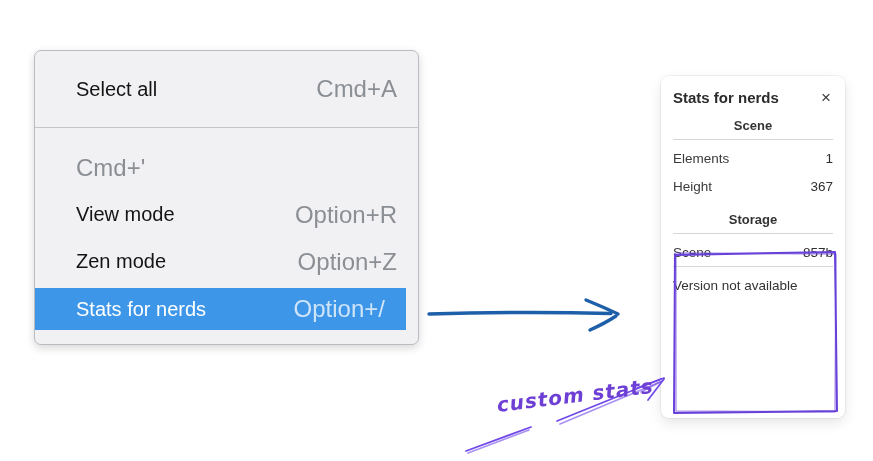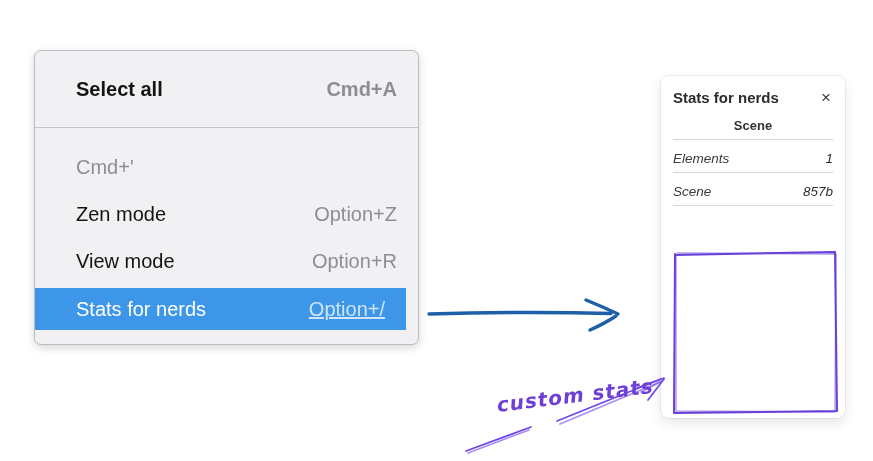--- a/index.html
+++ b/index.html
@@ -17,47 +17,47 @@
     background:#f1f1f3;
     border:1px solid #b9bcc0;
     border-radius:7px;
     box-shadow:0 3px 9px rgba(0,0,0,0.16);
     font-size:20px;color:#141414;
   }
   .menu-row{
     display:flex;justify-content:space-between;align-items:center;
     padding:0 21px 0 41px;height:47px;
   }
-  .menu-row .shortcut{color:#8b8f94;font-size:20px;}
-  .menu-row-first{height:76px;font-weight:bold;}
+  .menu-row .shortcut{color:#8b8f94;font-size:24px;}
+  .menu-row-first{height:76px;}
   .menu-divider{border-top:1px solid #c3c5c9;margin:0;}
   .menu-section{padding-top:16px;}
   .menu-row-selected{
     background:#3d96e8;
     color:#ffffff;
     height:42px;
     margin:3px 12px 0 0;
   }
-  .menu-row-selected .shortcut{color:rgba(255,255,255,0.75);text-decoration:underline;}
+  .menu-row-selected .shortcut{color:rgba(255,255,255,0.75);}
 
   
   .stats-panel{
     position:absolute;left:661px;top:76px;width:184px;height:342px;
     box-sizing:border-box;
     background:#ffffff;border-radius:8px;
     box-shadow:0 0 0 1px rgba(0,0,0,0.05),0 5px 13px rgba(0,0,0,0.10);
     padding:10px 12px;
     font-size:13.5px;color:#2f2f31;
   }
   .panel-header{display:flex;justify-content:space-between;align-items:center;margin:3px 0 12px;}
   .panel-title{font-weight:700;font-size:15px;color:#2b2b2d;}
   .close-btn{font-size:17px;line-height:1;color:#3c3c3e;background:none;border:none;padding:0 2px;cursor:pointer;font-family:"Liberation Sans",sans-serif;}
   .sec-head{text-align:center;font-weight:700;font-size:13px;margin:12px 0 6px;color:#333335;}
   .hairline{border-bottom:1px solid #d6d6d9;margin:0 0 4px;}
-  .stat-row{display:flex;justify-content:space-between;align-items:center;height:28px;font-style:italic;}
+  .stat-row{display:flex;justify-content:space-between;align-items:center;height:28px;}
   .stat-label{color:#3a3a3c;}
   .stat-value{color:#2f2f31;}
   .version-note{height:28px;display:flex;align-items:center;color:#333335;}
 
   
   .overlay{position:absolute;left:0;top:0;width:873px;height:461px;pointer-events:none;z-index:5;}
   .annotation-text{
     position:absolute;left:497px;top:393px;z-index:6;
     font-family:"DejaVu Sans", sans-serif;font-style:italic;font-weight:600;
     font-size:20px;letter-spacing:1px;color:#6d3fd4;
@@ -72,54 +72,60 @@
   <div class="menu-row menu-row-first">
     <span>Select all</span>
     <span class="shortcut">Cmd+A</span>
   </div>
   <div class="menu-divider"></div>
   <div class="menu-section">
     <div class="menu-row">
       <span class="shortcut">Cmd+'</span>
     </div>
     <div class="menu-row">
+      <span>View mode</span>
+      <span class="shortcut">Option+R</span>
+    </div>
+    <div class="menu-row">
       <span>Zen mode</span>
       <span class="shortcut">Option+Z</span>
-    </div>
-    <div class="menu-row">
-      <span>View mode</span>
-      <span class="shortcut">Option+R</span>
     </div>
     <div class="menu-row menu-row-selected">
       <span>Stats for nerds</span>
       <span class="shortcut">Option+/</span>
     </div>
   </div>
 </div>
 
 <div class="stats-panel">
   <div class="panel-header">
     <span class="panel-title">Stats for nerds</span>
     <button class="close-btn">×</button>
   </div>
 
   <div class="sec-head">Scene</div>
   <div class="hairline"></div>
   <div class="stat-row">
     <span class="stat-label">Elements</span>
     <span class="stat-value">1</span>
   </div>
+  <div class="stat-row">
+    <span class="stat-label">Height</span>
+    <span class="stat-value">367</span>
+  </div>
 
+  <div class="sec-head">Storage</div>
   <div class="hairline"></div>
   <div class="stat-row">
     <span class="stat-label">Scene</span>
     <span class="stat-value">857b</span>
   </div>
 
   <div class="hairline"></div>
+  <div class="version-note">Version not available</div>
 </div>
 
 <svg class="overlay" viewBox="0 0 873 461" xmlns="http://www.w3.org/2000/svg">
 
   <g fill="none" stroke-width="3.4" stroke-linecap="round" stroke-linejoin="round" stroke="#1e5fa9">
     <path d="M 429 314 C 480 312.5, 555 312, 611 313.5"></path>
     <path d="M 586 300 C 598 305, 610 310, 618 314"></path>
     <path d="M 590 330 C 600 325.5, 610 320, 616 316"></path>
   </g>
 

